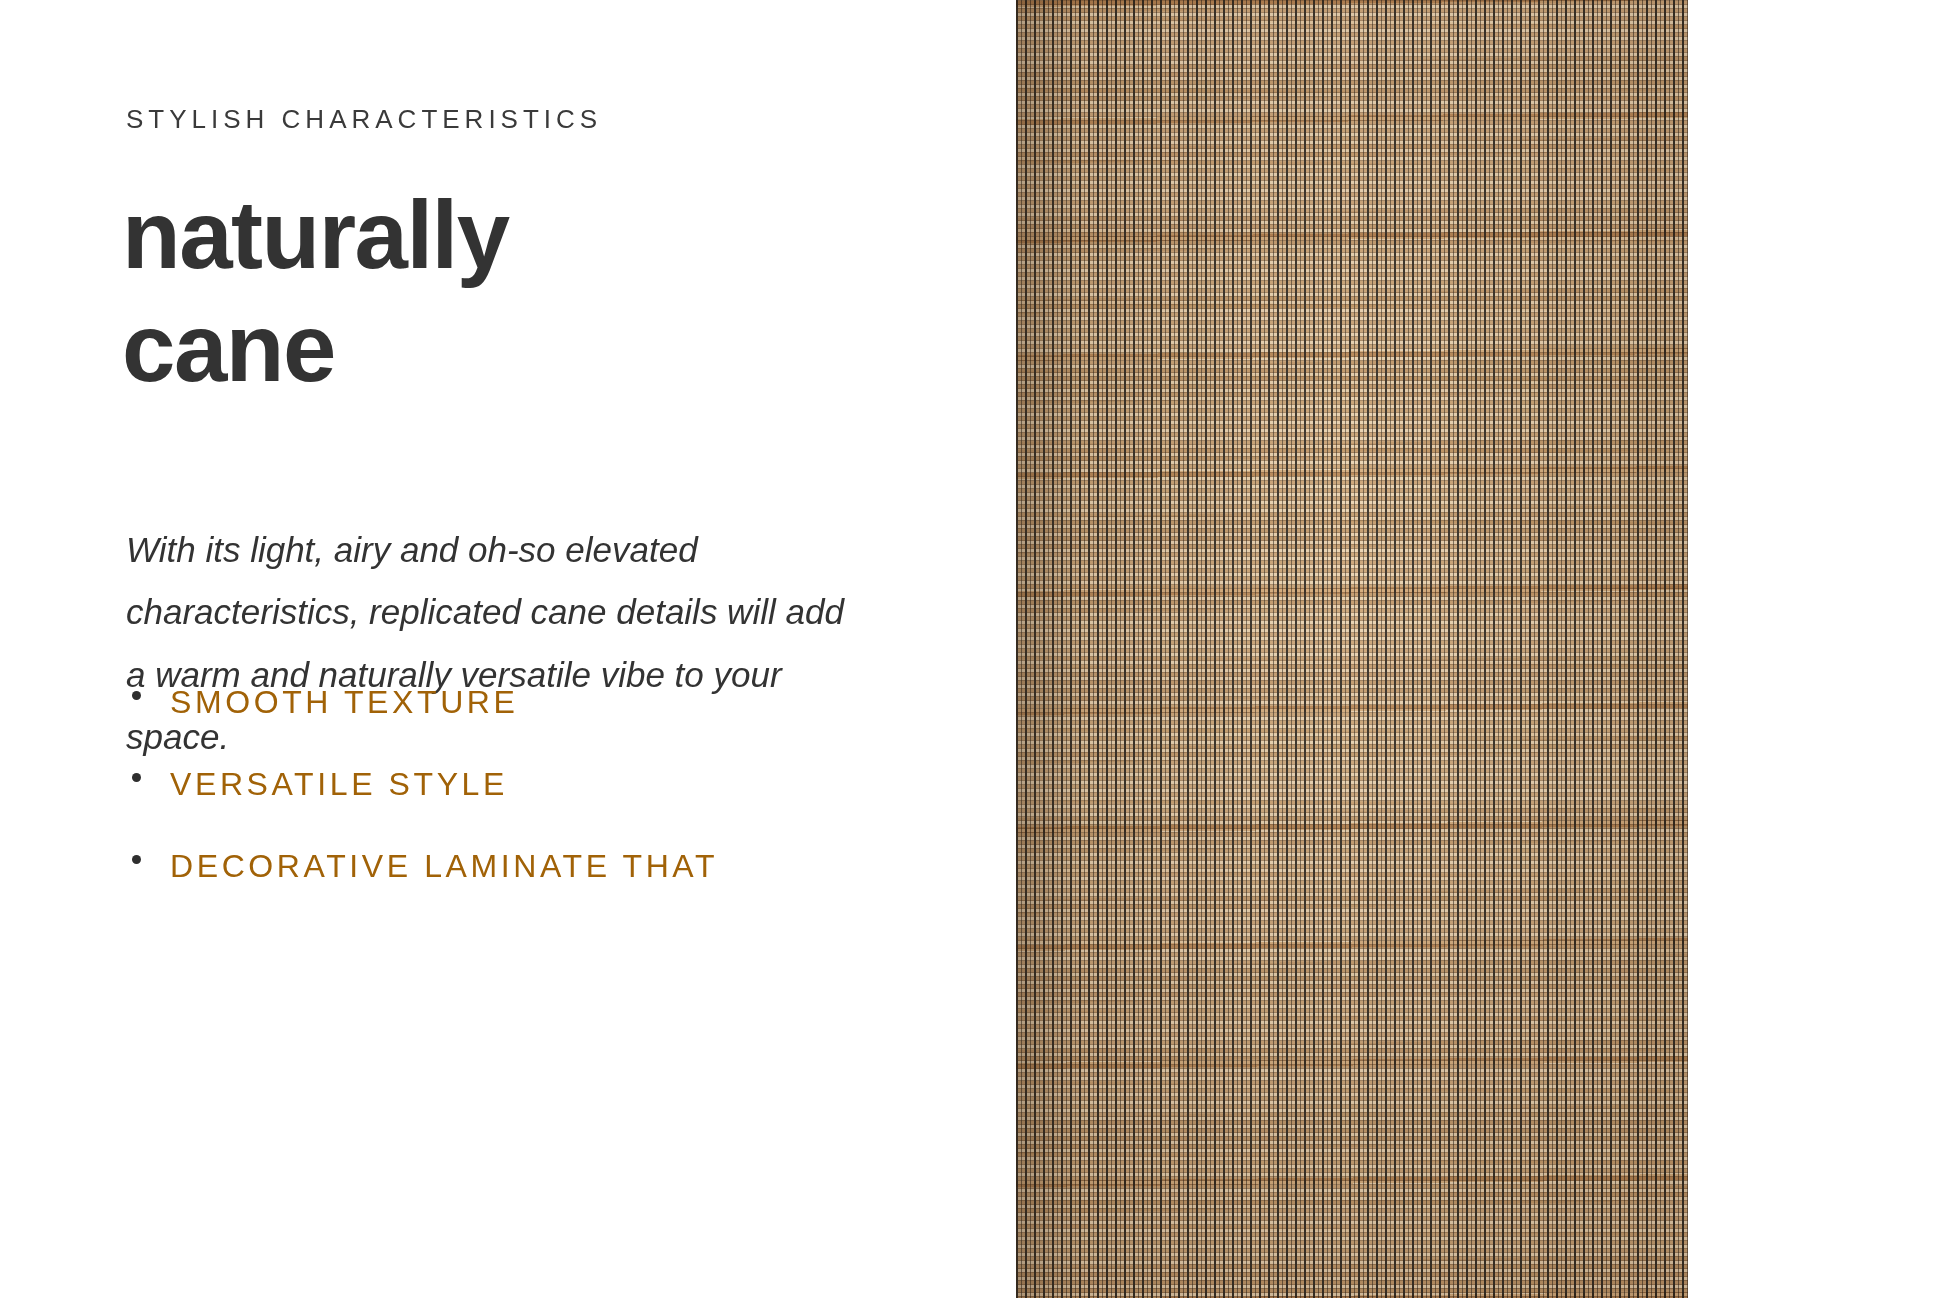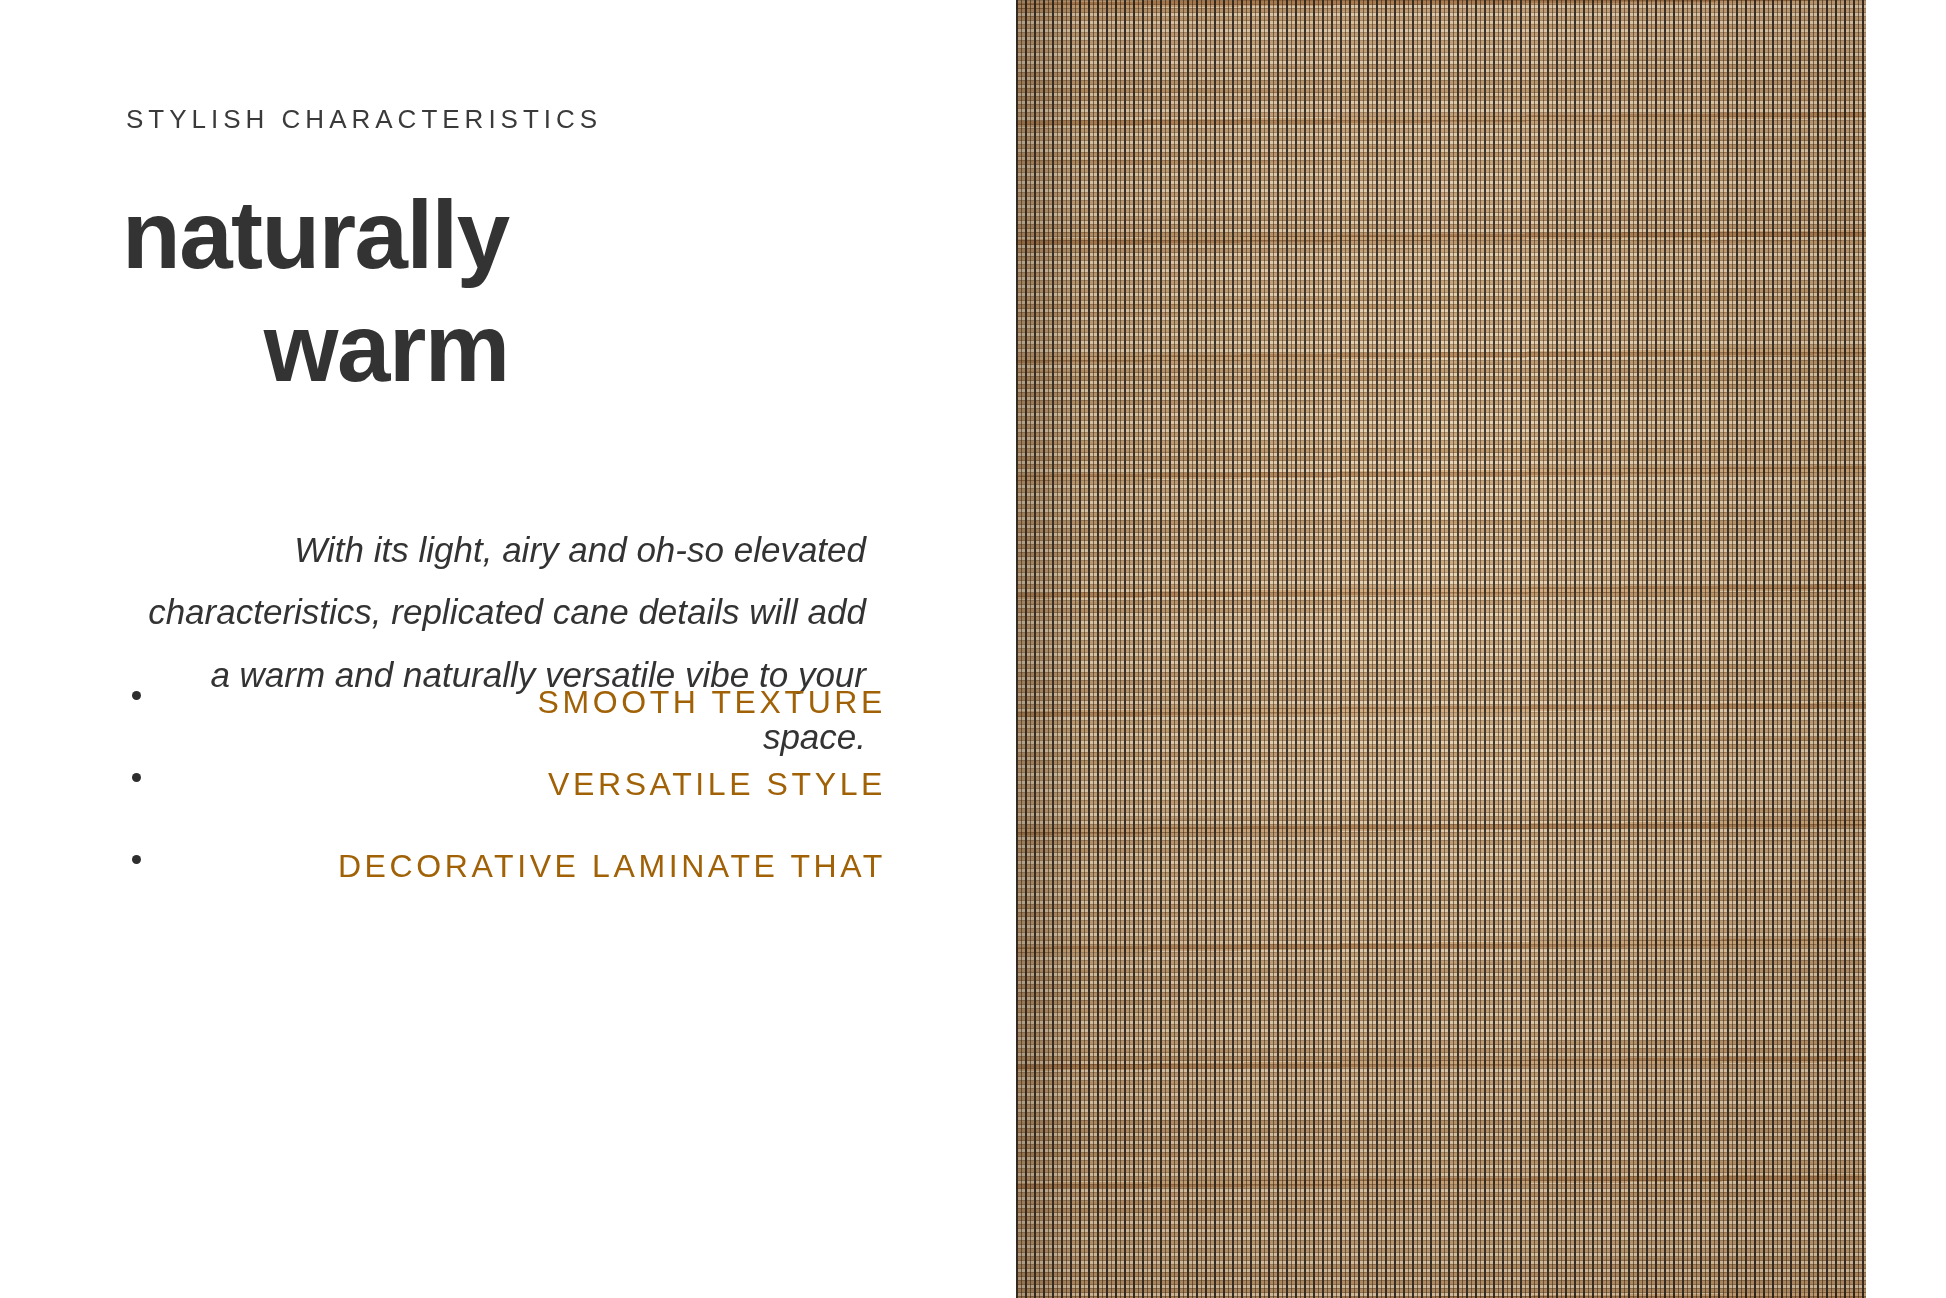--- a/index.html
+++ b/index.html
@@ -9,25 +9,24 @@
   }
   body {
     width: 1946px;
     height: 1298px;
     overflow: hidden;
     font-family: "Liberation Sans", sans-serif;
     color: #2b2b2b;
   }
   .page {
     position: relative;
-    width: 1866px;
+    width: 1688px;
     height: 1298px;
     display: flex;
     background: #ffffff;
-    text-align: right;
   }
 
   
   .left-panel {
     width: 1016px;
     height: 100%;
     background: #ffffff;
     position: relative;
     box-sizing: border-box;
     padding: 0 0 0 126px;
@@ -193,21 +192,21 @@
 <body>
 
 <div class="page">
 
   <div class="left-panel">
 
     <div class="eyebrow">STYLISH CHARACTERISTICS</div>
 
     <div class="headline">
       <div>naturally</div>
-      <div>warm</div>
+      <div>cane</div>
     </div>
 
     <p class="body-copy">With its light, airy and oh-so elevated characteristics, replicated cane details will add a warm and naturally versatile vibe to your space.</p>
 
     <ul class="bullets">
       <li>
         <span class="dot"></span>
         <span>SMOOTH TEXTURE</span>
       </li>
       <li>

